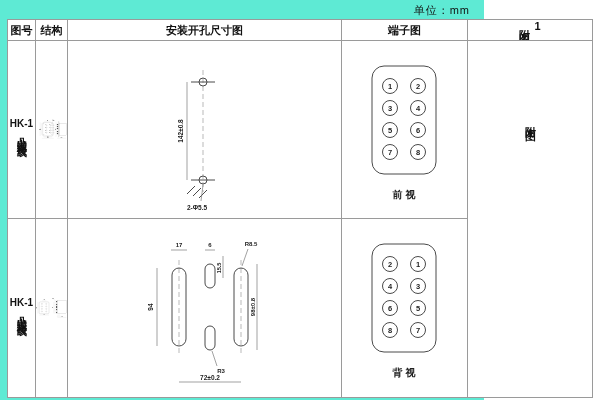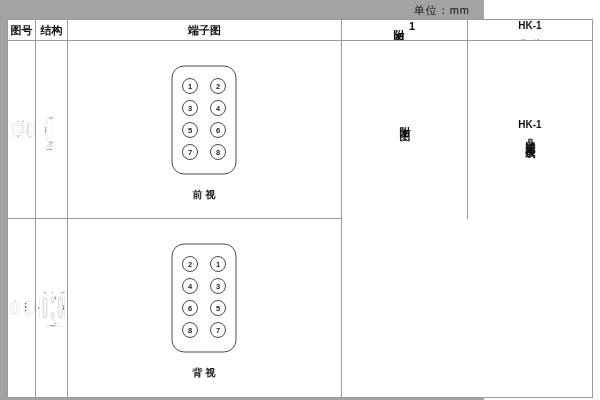--- a/index.html
+++ b/index.html
@@ -3,21 +3,21 @@
 <meta charset="utf-8">
 <style>
   * { margin:0; padding:0; box-sizing:border-box; }
   html,body { width:600px; height:400px; }
   body {
     background:#ffffff;
     font-family:"Liberation Sans", sans-serif;
     color:#222;
     overflow:hidden;
   }
-  .sheet { position:relative; width:484px; height:400px; background:#a3a3a3; }
+  .sheet { position:relative; width:484px; height:400px; background:#5eead4; }
   .unit-label {
     position:absolute; top:3px; right:14px;
     font-size:11px; color:#111; letter-spacing:1px;
   }
   .tbl {
     position:absolute; left:7px; top:19px;
     width:586px;
     border:1px solid #9a9a9a;
     display:grid;
     grid-template-columns:28px 32px 274px 126px 124px;
@@ -59,20 +59,21 @@
 </head>
 <body>
 
 <div class="sheet">
   <div class="unit-label">单位：mm</div>
 
   <div class="tbl">
 
     <div class="cell hdr">图号</div>
     <div class="cell hdr">结构</div>
+    <div class="cell hdr">安装开孔尺寸图</div>
     <div class="cell hdr">端子图</div>
 
     <div class="cell vtext">附图1</div>
 
     <div class="cell structure-cell">
       <span class="model-label">HK-1</span>
       <span class="structure-vert">凸出式前接线</span>
     </div>
 
     <div class="cell">

